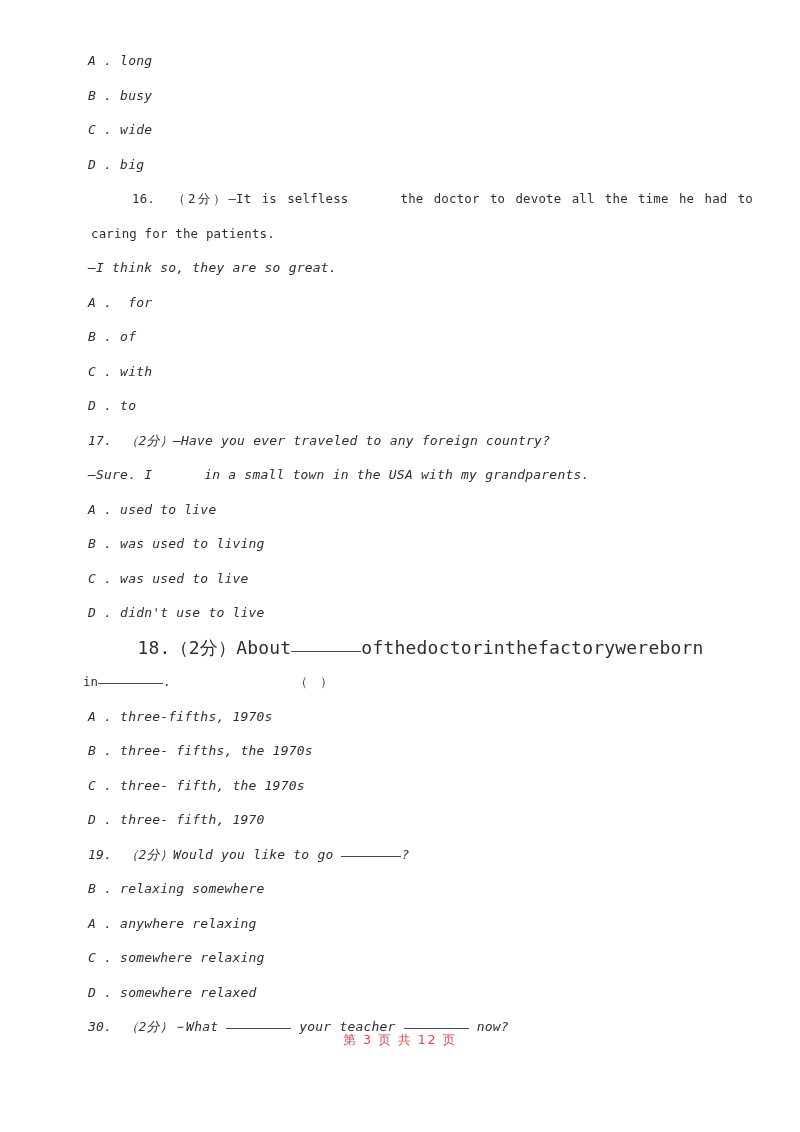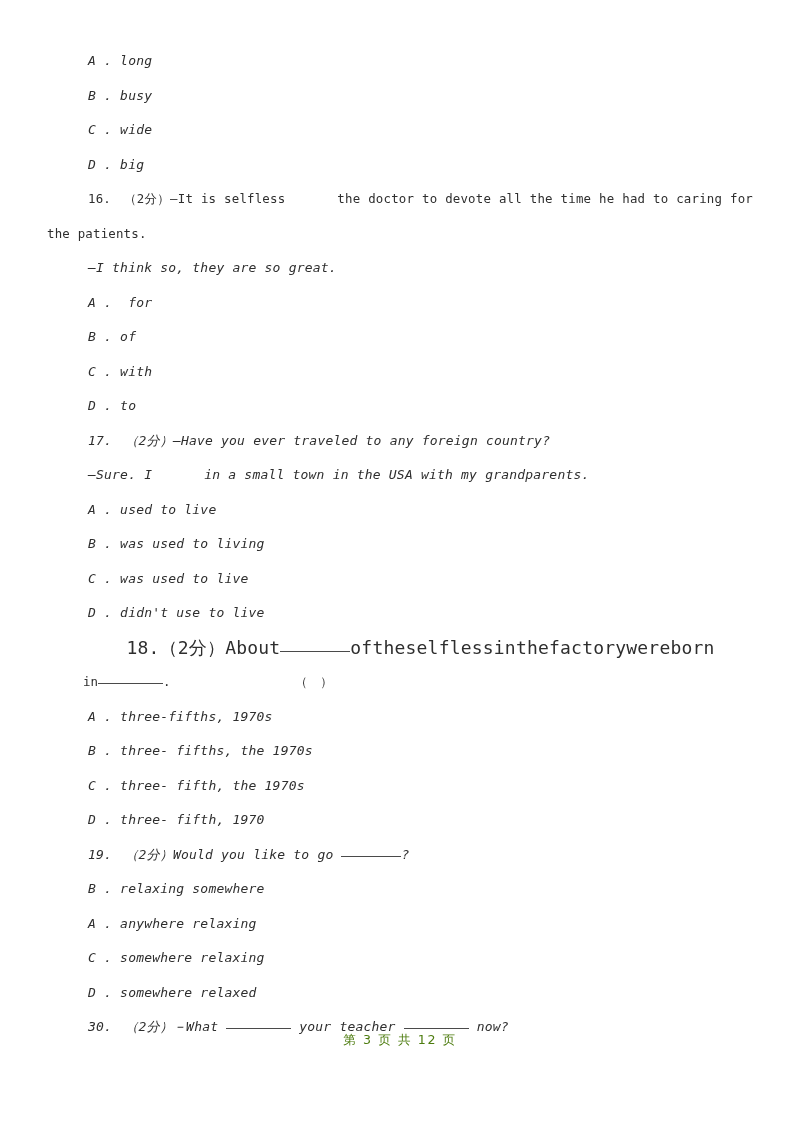--- a/index.html
+++ b/index.html
@@ -47,20 +47,21 @@
     padding-left: 41px;
   }
   
   .para {
     font-size: 12.4px;
     line-height: 34.5px;
     text-align: justify;
     text-align-last: left;
     letter-spacing: 0.2px;
     word-spacing: 0;
+    margin-left: 44px;
   }
   .para .indent {
     display: inline-block;
     width: 41px;
   }
   
   .wide {
     display: flex;
     justify-content: center;
     font-size: 18px;
@@ -97,21 +98,21 @@
   }
 
   .footer {
     position: absolute;
     left: 0;
     right: 0;
     top: 1032px;
     text-align: center;
     font-family: "DejaVu Sans", "Liberation Sans", sans-serif;
     font-size: 12.6px;
-    color: #4d7c0f;
+    color: #ef4444;
     letter-spacing: 1.6px;
   }
 </style>
 </head>
 <body>
 
 <div class="page">
   <div class="content">
 
     <div class="line opt">A . long</div>
@@ -135,21 +136,21 @@
     <div class="line opt">A . used to live</div>
     <div class="line opt">B . was used to living</div>
     <div class="line opt">C . was used to live</div>
     <div class="line opt">D . didn't use to live</div>
 
     <div class="wide">
       <span style="padding-left:41px">18.</span>
       <span>（2分）About</span>
       <span><span class="blank b70"></span><span>of</span></span>
       <span>the</span>
-      <span>selfless</span>
+      <span>doctor</span>
       <span>in</span>
       <span>the</span>
       <span>factory</span>
       <span>were</span>
       <span>born</span>
     </div>
 
     <div class="paren-row"><span>in</span><span class="blank b65"></span><span>.</span><span class="parens">（　）</span></div>
 
     <div class="line opt">A . three-fifths, 1970s</div>

